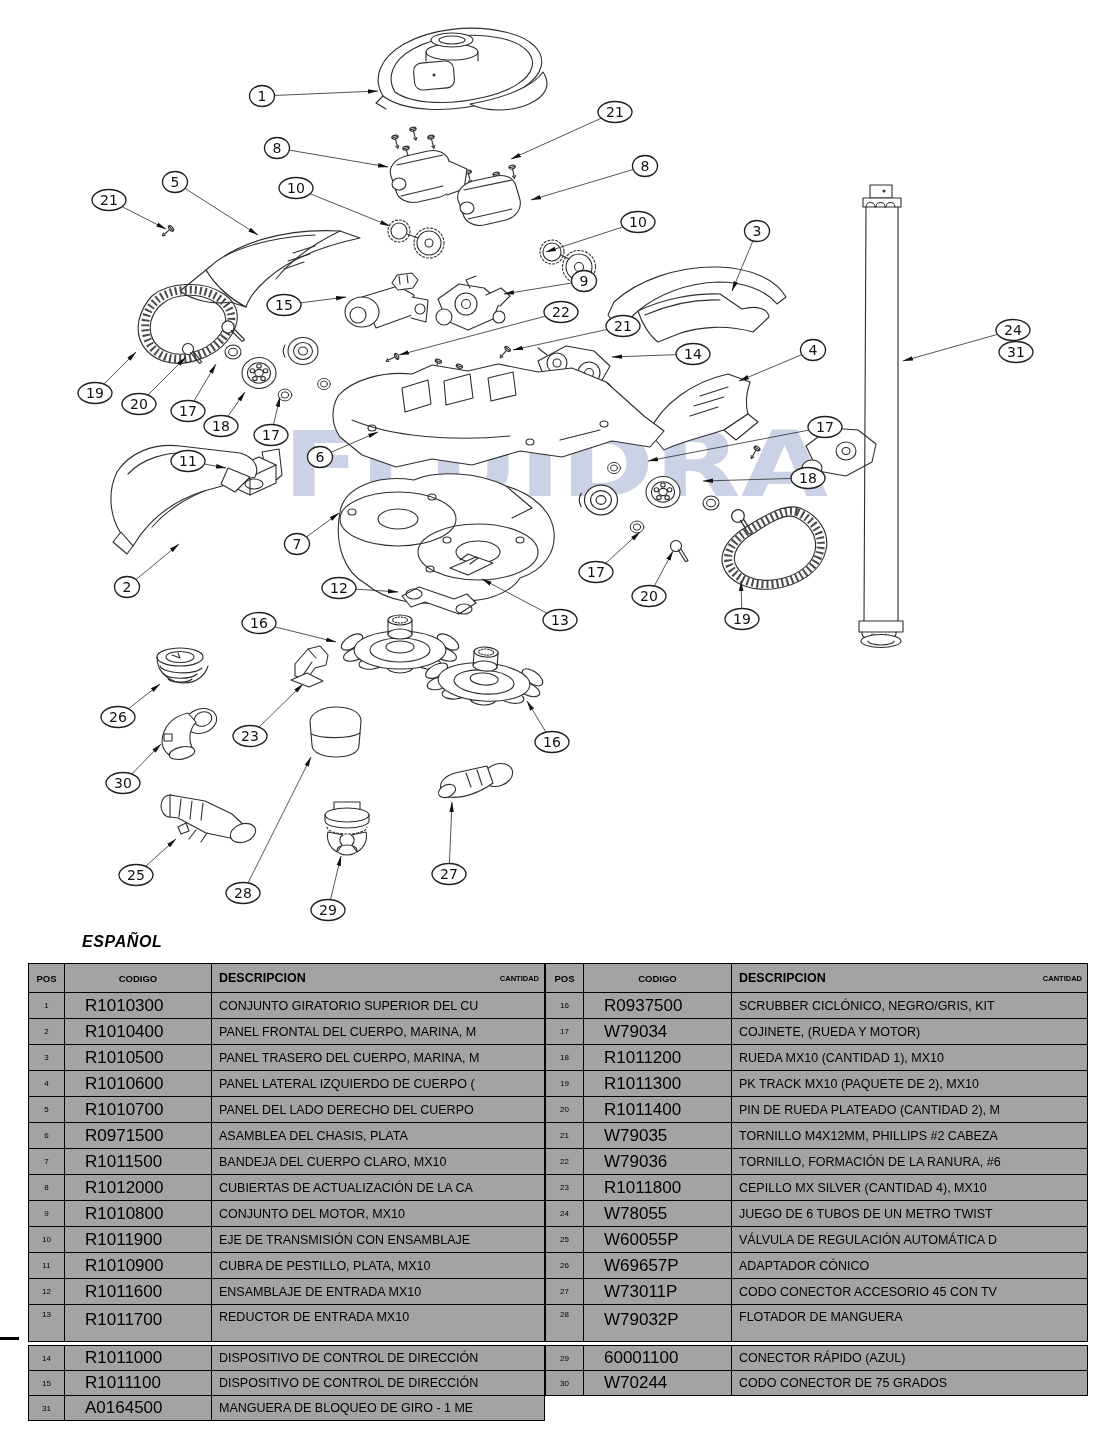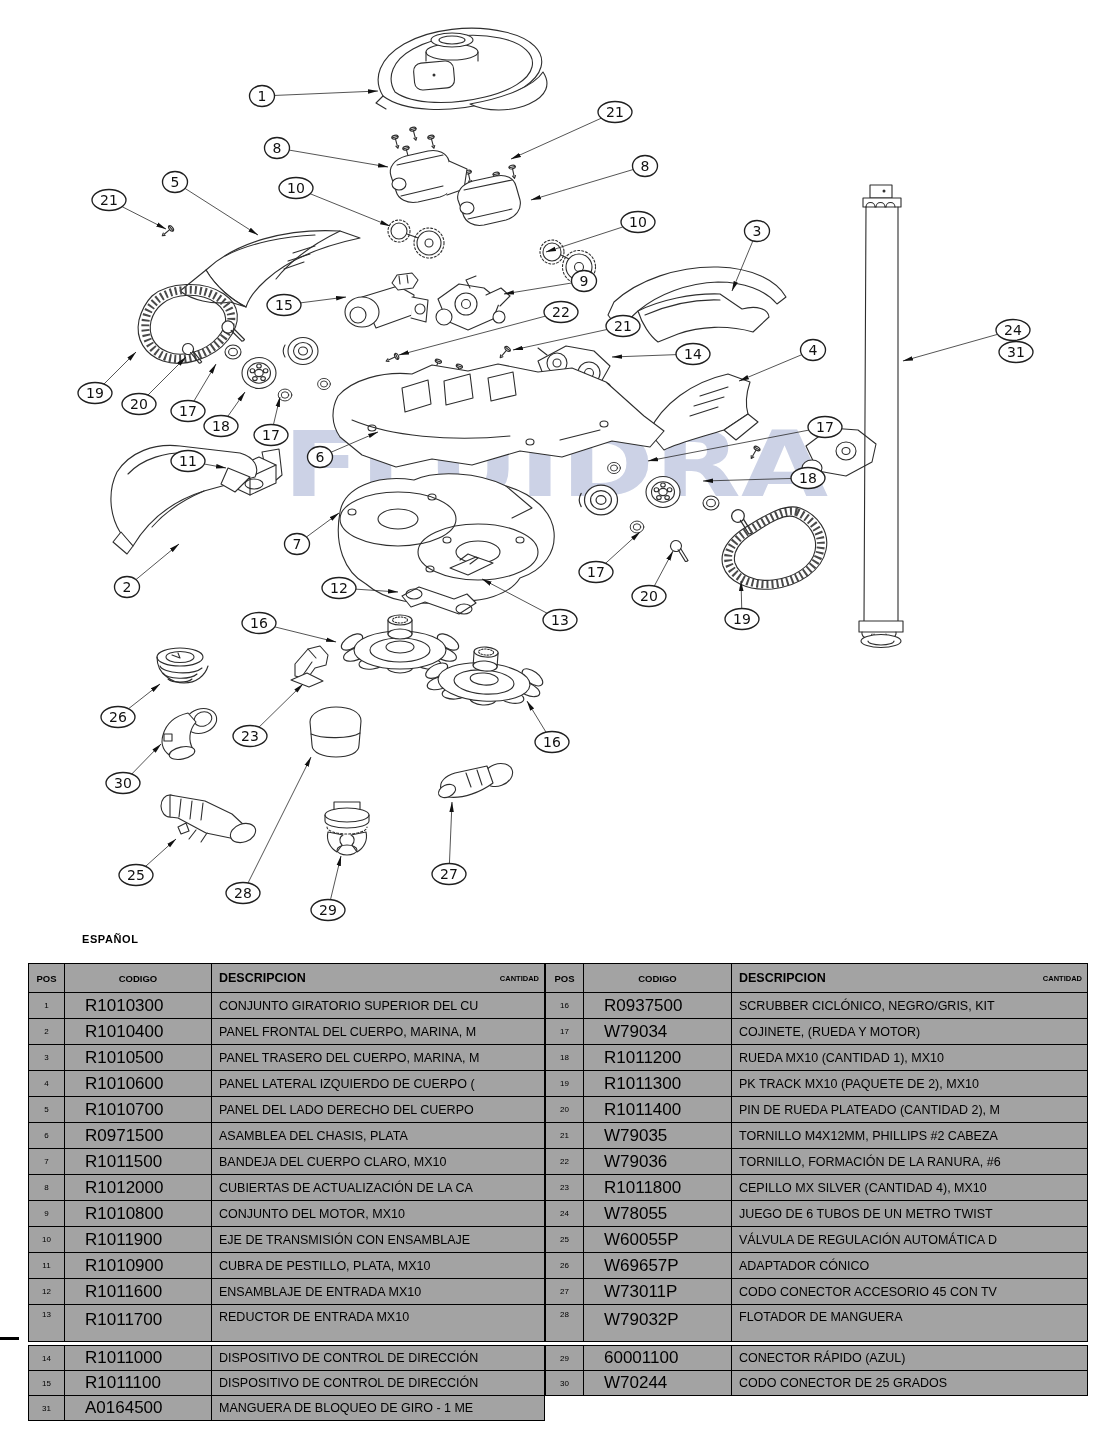--- a/index.html
+++ b/index.html
@@ -6,22 +6,22 @@
   .page{position:relative;width:1096px;height:1430px;background:#fff;overflow:hidden;
         font-family:"Liberation Sans",sans-serif;color:#000;}
   #diagram{position:absolute;left:0;top:0;}
   .part{stroke:#2e2e2e;stroke-width:1.1;fill:none;stroke-linejoin:round;stroke-linecap:round;}
   .pf{fill:#ffffff;}
   .tread{stroke:#4a4a4a;stroke-width:8;fill:none;stroke-dasharray:2,3;}
   .leader{stroke:#2a2a2a;stroke-width:0.8;}
   .callout-circle{fill:#fff;stroke:#1f1f1f;stroke-width:1.35;}
   .callout-num{font-family:"DejaVu Sans",sans-serif;font-size:14px;fill:#111;text-anchor:middle;}
   .wm{font-family:"DejaVu Sans",sans-serif;font-weight:bold;}
-  .lang-heading{position:absolute;left:82px;top:933px;font-size:11px;font-weight:bold;
-        letter-spacing:0.6px;}
+  .lang-heading{position:absolute;left:82px;top:933px;font-size:16px;font-weight:bold;
+        font-style:italic;letter-spacing:0.6px;}
   table.ptable{position:absolute;border-collapse:collapse;table-layout:fixed;
         border:1.8px solid #000;background:#a3a3a3;}
   #tl1,#tl2{left:28px;width:517px;}
   #tr1,#tr2{left:545px;width:543px;}
   #tl1,#tr1{top:963px;}
   #tl2,#tr2{top:1345px;}
   .ptable th,.ptable td{border:1px solid #000;padding:0;overflow:hidden;white-space:nowrap;}
   .t1 thead tr{height:29px;}
   .t1 tbody tr{height:26px;}
   .t1 tbody tr.tall{height:37px;}
@@ -722,19 +722,19 @@
       </colgroup>
     <tbody id="tr2-body">
         <tr>
           <td class="pos">29</td>
           <td class="codigo">60001100</td>
           <td class="desc">CONECTOR RÁPIDO (AZUL)</td>
         </tr>
         <tr>
           <td class="pos">30</td>
           <td class="codigo">W70244</td>
-          <td class="desc">CODO CONECTOR DE 25 GRADOS</td>
+          <td class="desc">CODO CONECTOR DE 75 GRADOS</td>
         </tr>
       </tbody>
   </table>
 
   <div class="edge-line"></div>
 </div>
 
 </body></html>

